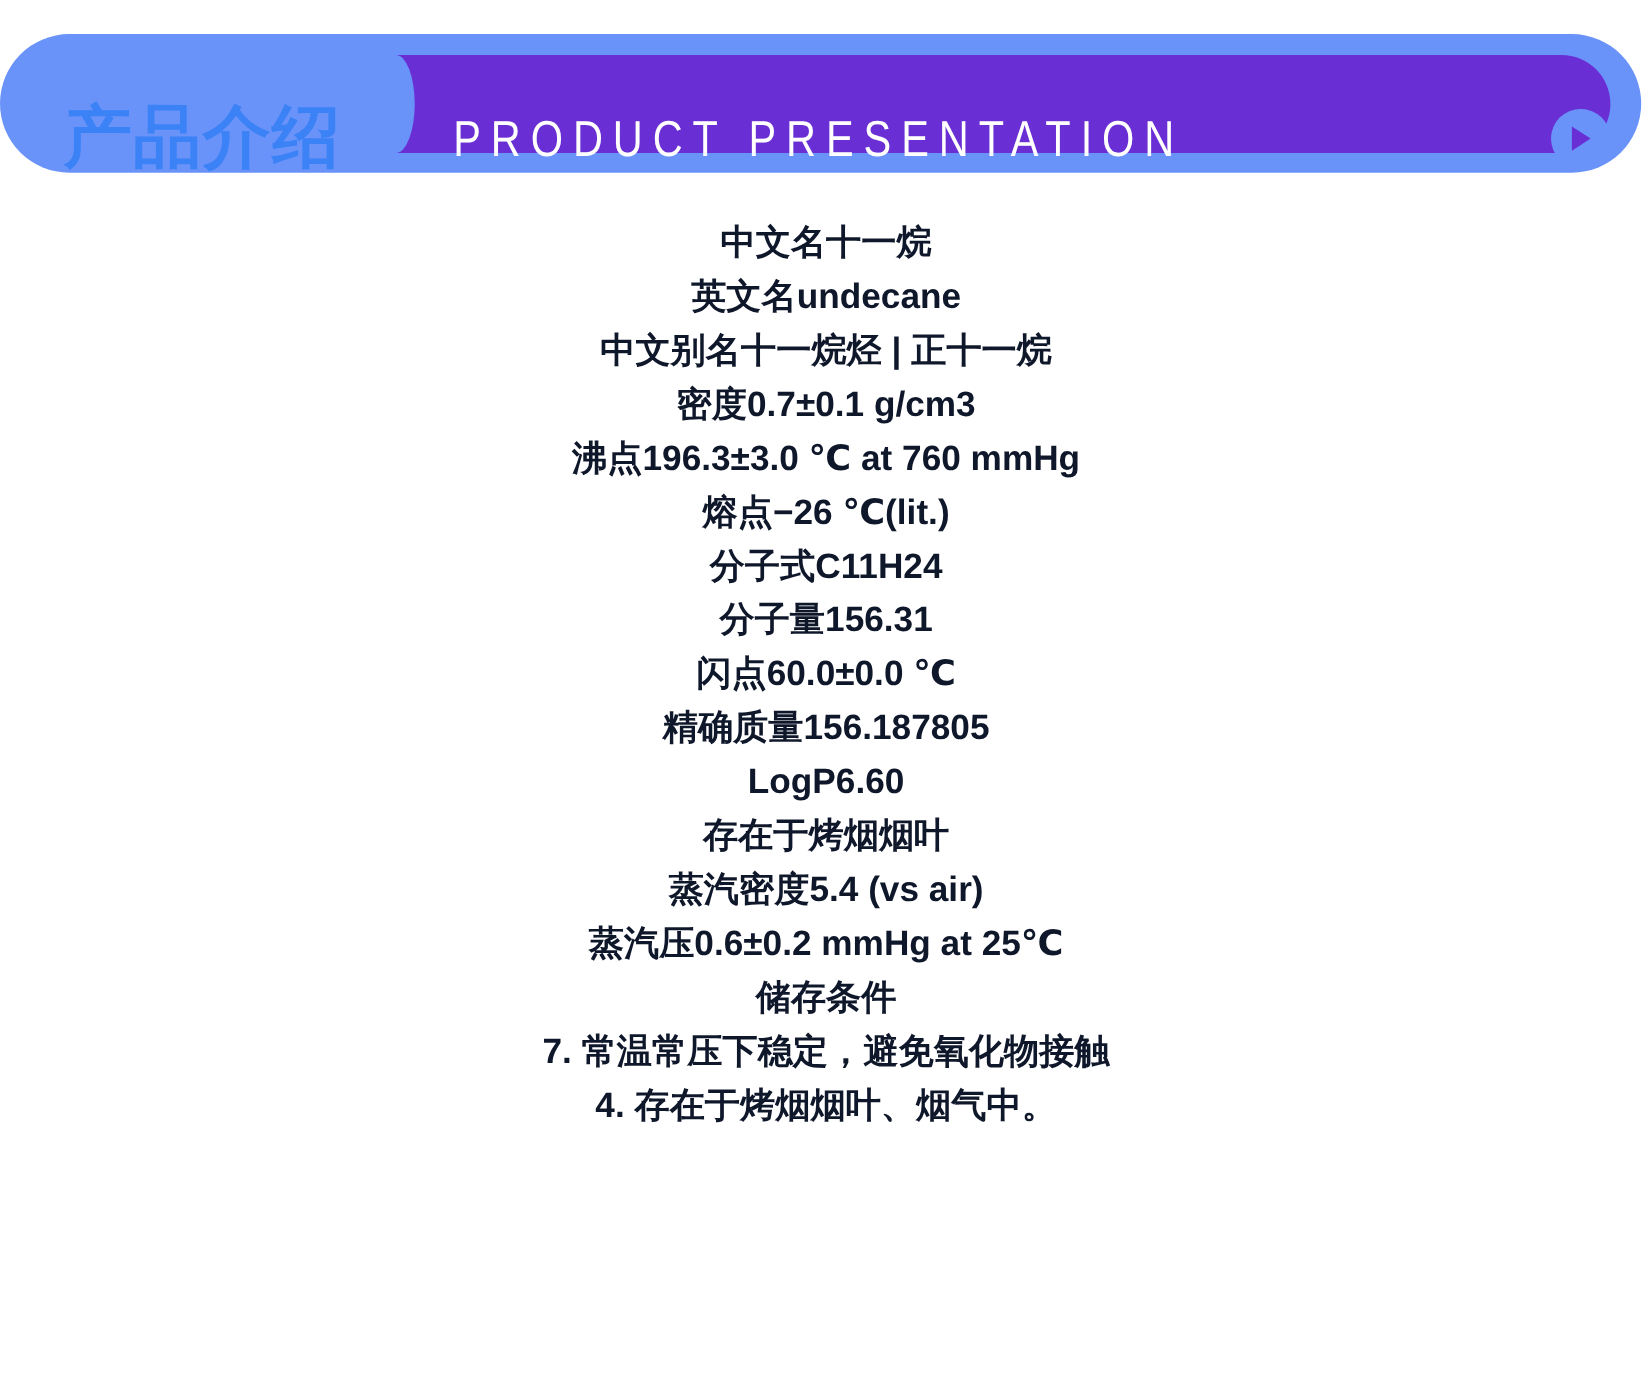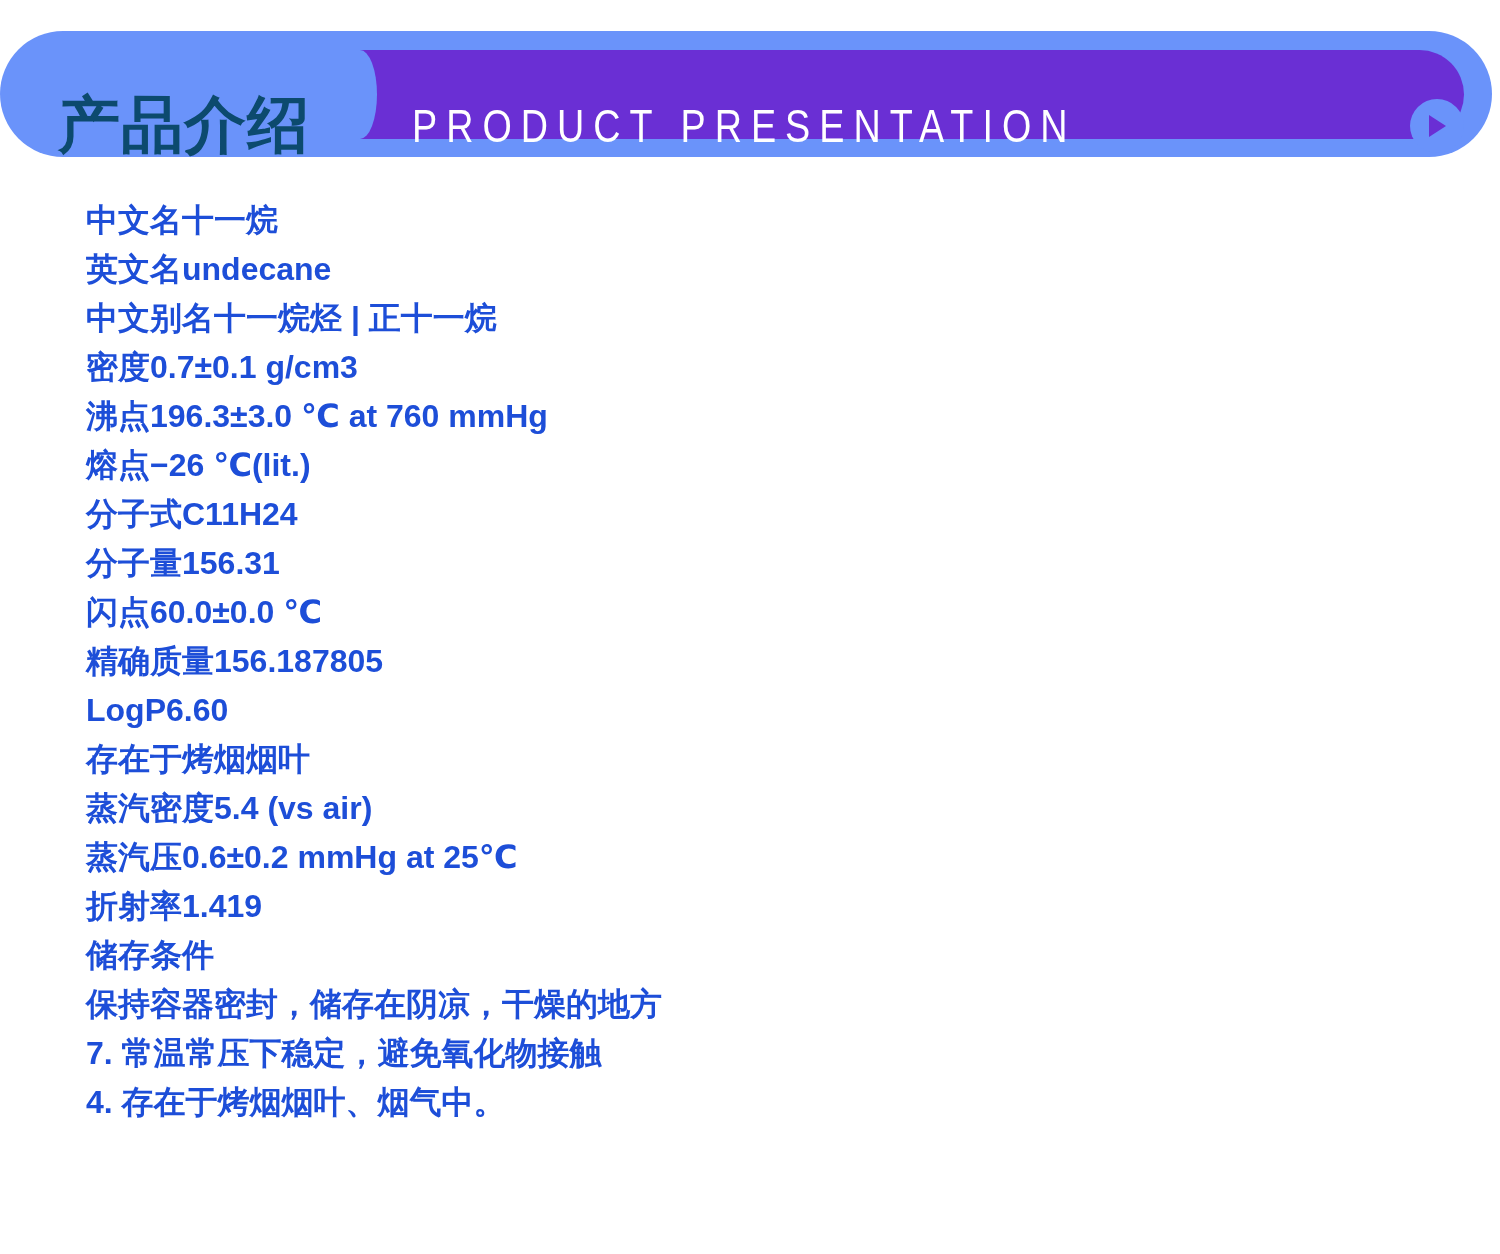--- a/index.html
+++ b/index.html
@@ -63,21 +63,21 @@
 
   .header-title-cn {
     position: absolute;
     left: 58px;
     top: 50px;
     height: 88px;
     display: flex;
     align-items: center;
     font-size: 62px;
     font-weight: 700;
-    color: #0c4a6e;
+    color: #3b82f6;
     letter-spacing: 1px;
     line-height: 1;
     white-space: nowrap;
   }
 
   .header-title-en {
     position: absolute;
     left: 412px;
     top: 50px;
     height: 89px;
@@ -111,24 +111,25 @@
   .content {
     position: absolute;
     left: 86px;
     top: 196px;
     width: 1330px;
   }
 
   .spec-line {
     font-size: 32px;
     font-weight: 700;
-    color: #1d4ed8;
+    color: #0f172a;
     line-height: 49px;
     white-space: nowrap;
     letter-spacing: 0px;
+    text-align: center;
   }
 </style>
 </head>
 <body>
 
 <div class="page">
 
   <div class="header">
     <div class="header-pill"></div>
     <div class="header-ribbon"></div>
@@ -155,20 +156,18 @@
     <div class="spec-line">沸点196.3±3.0 ℃ at 760 mmHg</div>
     <div class="spec-line">熔点−26 ℃(lit.)</div>
     <div class="spec-line">分子式C11H24</div>
     <div class="spec-line">分子量156.31</div>
     <div class="spec-line">闪点60.0±0.0 ℃</div>
     <div class="spec-line">精确质量156.187805</div>
     <div class="spec-line">LogP6.60</div>
     <div class="spec-line">存在于烤烟烟叶</div>
     <div class="spec-line">蒸汽密度5.4 (vs air)</div>
     <div class="spec-line">蒸汽压0.6±0.2 mmHg at 25℃</div>
-    <div class="spec-line">折射率1.419</div>
     <div class="spec-line">储存条件</div>
-    <div class="spec-line">保持容器密封，储存在阴凉，干燥的地方</div>
     <div class="spec-line">7. 常温常压下稳定，避免氧化物接触</div>
     <div class="spec-line">4. 存在于烤烟烟叶、烟气中。</div>
   </div>
 
 </div>
 
 </body></html>

